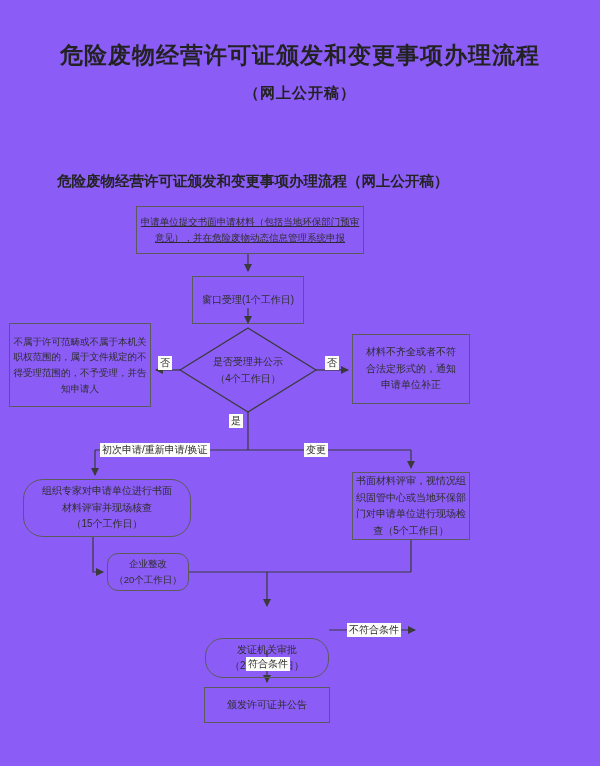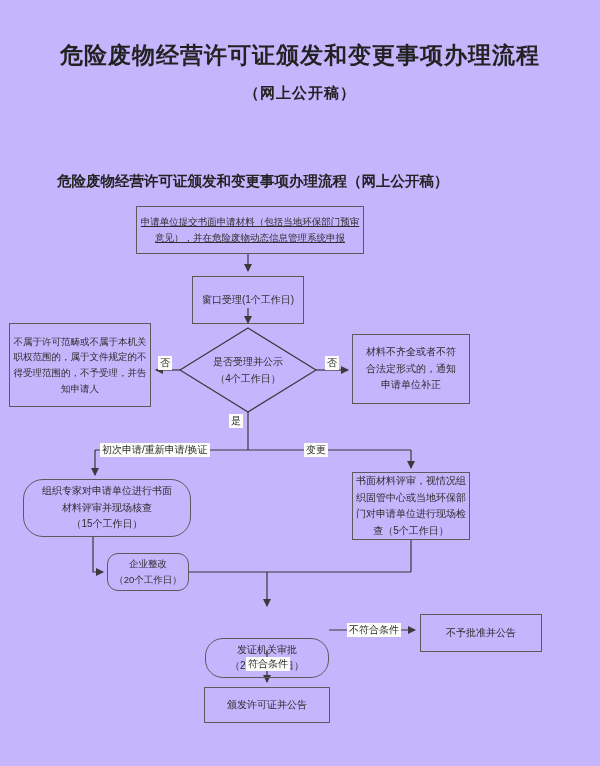--- a/index.html
+++ b/index.html
@@ -1,18 +1,18 @@
 <!DOCTYPE html>
 <html><head>
 <meta charset="utf-8">
 <style>
   html,body{margin:0;padding:0;background:#e9e9e7;}
   .page{
     position:relative;width:600px;height:766px;margin:0 auto;
-    background:#c4b5fd;overflow:hidden;
+    background:#8b5cf6;overflow:hidden;
     font-family:"Liberation Sans",sans-serif;color:#2e2e2e;
   }
   .main-title{
     position:absolute;top:40px;left:0;width:600px;margin:0;
     text-align:center;font-family:"Liberation Serif","DejaVu Serif",serif;
     font-weight:700;color:#222;
   }
   .main-title .t1{display:block;font-size:23px;letter-spacing:1px;line-height:32px;}
   .main-title .t2{display:block;font-size:15px;letter-spacing:1px;line-height:30px;margin-top:6px;}
   .subtitle{
@@ -98,21 +98,20 @@
 织固管中心或当地环保部
 门对申请单位进行现场检
 查（5个工作日）</div>
 
   <div class="box fs95" style="left:107px;top:553px;width:82px;height:38px;border-radius:11px;">企业整改
 （20个工作日）</div>
 
   <div class="box" style="left:205px;top:638px;width:124px;height:40px;border-radius:18px;">发证机关审批
 （20 个工作日）</div>
 
-  <div class="box" style="left:420px;top:614px;width:122px;height:38px;">不予批准并公告</div>
 
   <div class="box" style="left:204px;top:687px;width:126px;height:36px;">颁发许可证并公告</div>
 
   <span class="lbl" style="left:158px;top:356px;">否</span>
   <span class="lbl" style="left:325px;top:356px;">否</span>
   <span class="lbl" style="left:229px;top:414px;">是</span>
   <span class="lbl" style="left:100px;top:443px;">初次申请/重新申请/换证</span>
   <span class="lbl" style="left:304px;top:443px;">变更</span>
   <span class="lbl" style="left:347px;top:623px;">不符合条件</span>
   <span class="lbl" style="left:246px;top:657px;">符合条件</span>

